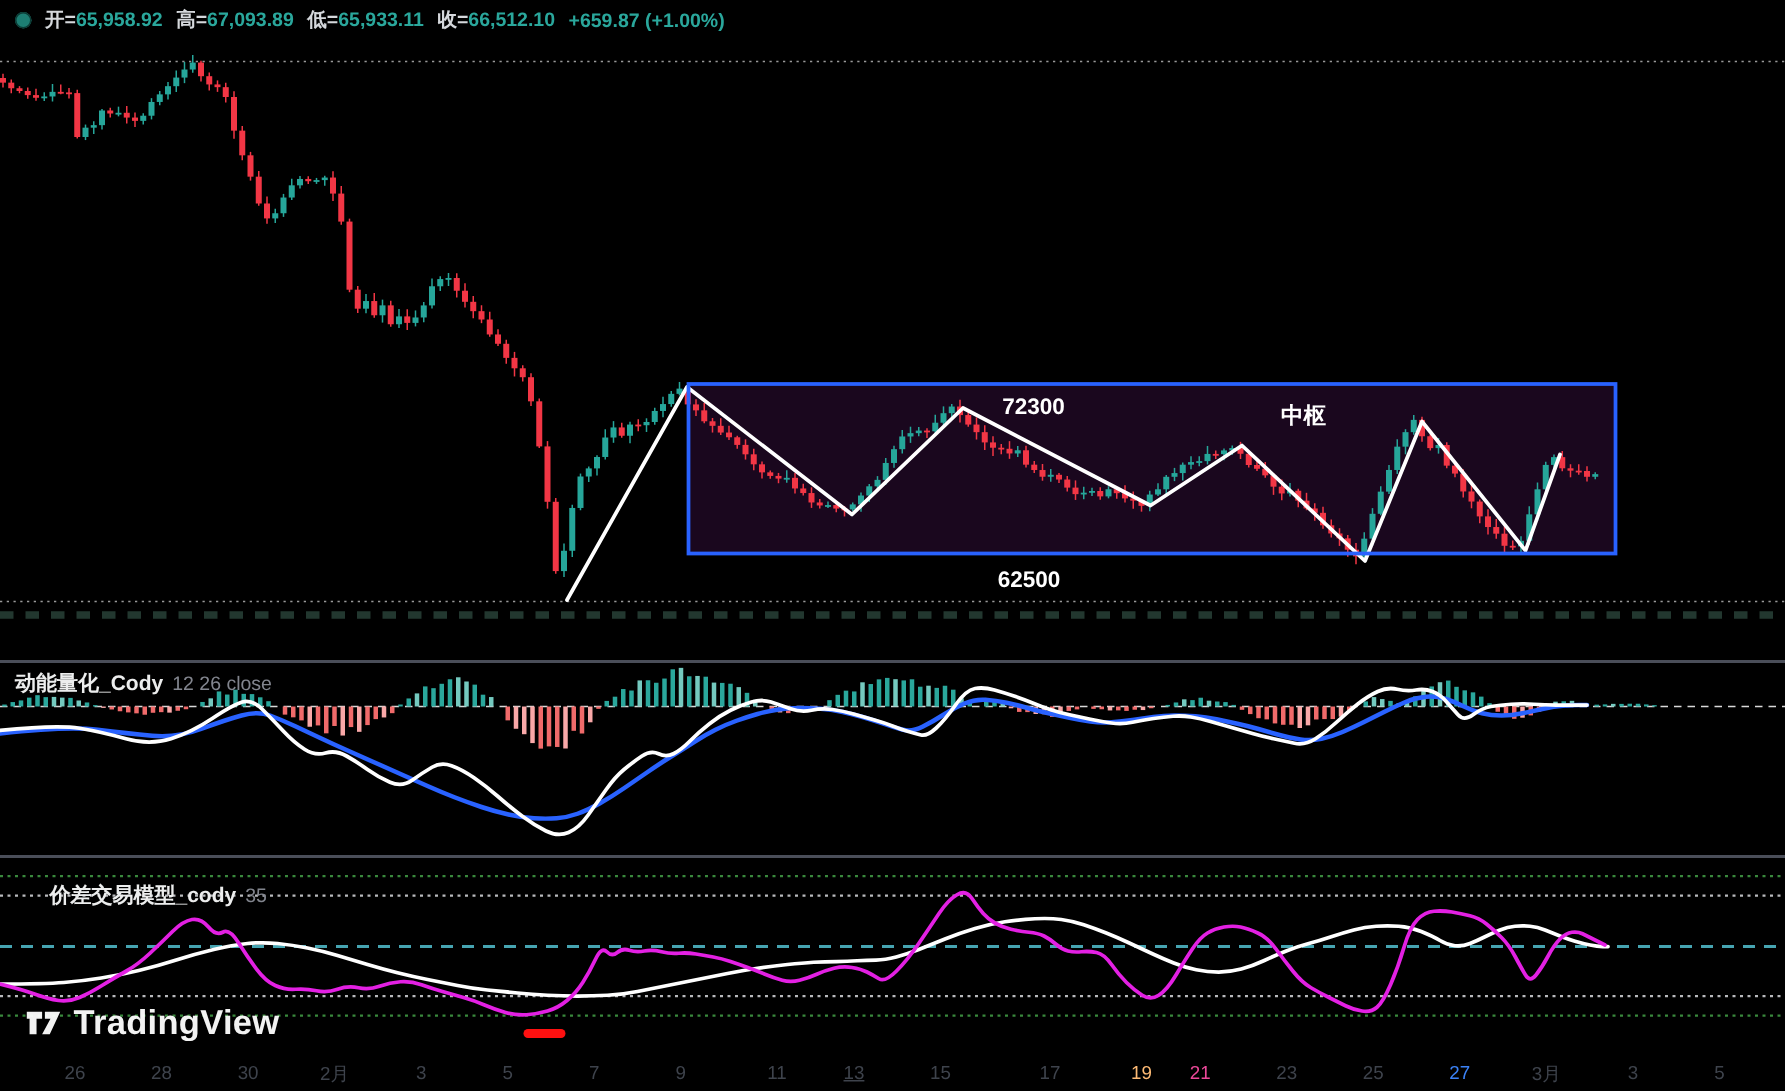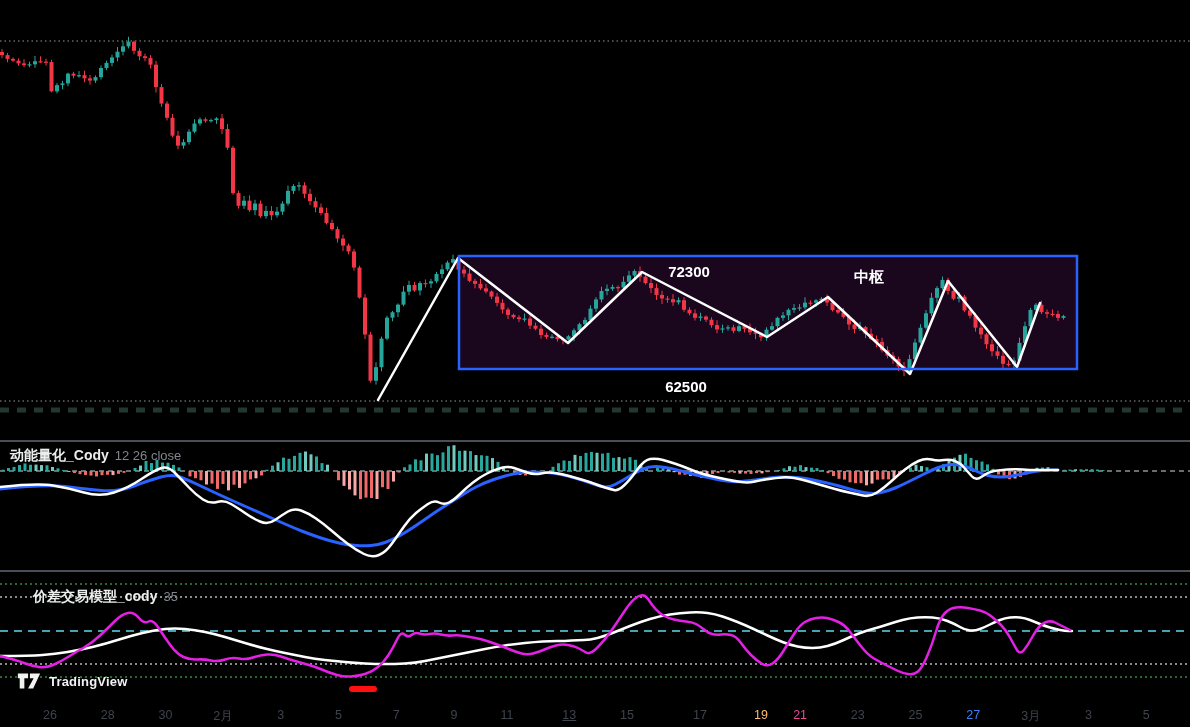--- a/index.html
+++ b/index.html
@@ -13,21 +13,21 @@
   .grp{margin-right:9px;}
   .lbl{color:#d5d8dc;}
   .val{color:#2aa79c;}
   .chg{color:#2aa79c;margin-right:9px;}
   .pane-title{position:absolute;z-index:9;font-size:14px;font-weight:700;color:#eceded;}
   .pane-title .params{font-weight:400;color:#82858e;margin-left:6px;font-size:13px;}
   .anno{position:absolute;z-index:8;color:#fff;font-weight:700;transform:translateX(-50%);}
   .anno.big{font-size:15px;}
   .logo{position:absolute;left:16px;top:668px;display:flex;align-items:center;z-index:11;opacity:.95;}
   .logo svg{display:block;margin-right:7px;}
-  .logo .logo-text{color:#fff;font-size:13px;font-weight:700;letter-spacing:.2px;}
+  .logo .logo-text{color:#fff;font-size:23px;font-weight:700;letter-spacing:.2px;}
   .time-axis{position:absolute;left:0;top:700px;width:1096px;height:27px;z-index:7;}
   .time-axis span{position:absolute;top:8px;transform:translateX(-50%);
                   font-size:12.5px;color:#3e434c;font-weight:400;}
 </style>
 </head>
 <body>
 
 <div class="app">
 
   <svg class="chart" id="chart-svg" width="1190" height="727">
@@ -634,20 +634,28 @@
         <path d="M0,656Q30,656 42.5,655.0Q55,654 67.5,652.0Q80,650 92.5,647.0Q105,644 117.5,640.0Q130,636 142.5,633.0Q155,630 165.0,629.0Q175,628 185.0,629.0Q195,630 205.0,632.0Q215,634 225.0,637.0Q235,640 245.0,643.0Q255,646 265.0,648.5Q275,651 285.0,653.0Q295,655 305.0,657.0Q315,659 325.0,660.0Q335,661 345.0,662.0Q355,663 365.0,663.5Q375,664 385.0,664.0Q395,664 405.0,663.5Q415,663 425.0,661.0Q435,659 445.0,657.0Q455,655 465.0,653.0Q475,651 485.0,649.0Q495,647 505.0,645.5Q515,644 525.0,643.0Q535,642 542.5,641.5Q550,641 557.5,641.0Q565,641 571.5,640.5Q578,640 584.0,640.0Q590,640 597.5,638.0Q605,636 612.5,633.0Q620,630 630.0,626.0Q640,622 650.0,619.0Q660,616 670.0,614.5Q680,613 690.0,612.5Q700,612 707.5,613.0Q715,614 722.5,616.5Q730,619 737.5,622.0Q745,625 752.5,628.5Q760,632 767.5,635.5Q775,639 782.5,642.0Q790,645 797.5,646.5Q805,648 812.5,648.0Q820,648 827.5,646.0Q835,644 842.5,640.5Q850,637 857.5,634.0Q865,631 872.5,629.0Q880,627 887.5,624.5Q895,622 902.5,620.0Q910,618 917.5,617.5Q925,617 932.5,617.5Q940,618 947.5,621.0Q955,624 960.0,627.0Q965,630 970.0,630.5Q975,631 980.0,629.0Q985,627 990.0,624.5Q995,622 1000.0,620.0Q1005,618 1010.0,617.5Q1015,617 1020.0,617.5Q1025,618 1030.0,620.0Q1035,622 1040.0,624.0Q1045,626 1050.0,627.5Q1055,629 1060.0,630.0Q1065,631 1068.5,631.0L1072,631" fill="none" stroke="#ffffff" stroke-width="2.5" stroke-linecap="round"></path>
         <path d="M0,656Q16,660 24.0,663.0Q32,666 39.0,667.0Q46,668 53.0,665.0Q60,662 68.0,657.0Q76,652 84.0,647.5Q92,643 100.0,635.5Q108,628 115.0,621.0Q122,614 128.0,613.0Q134,612 139.0,618.0Q144,624 148.5,621.5Q153,619 159.0,628.5Q165,638 171.0,646.0Q177,654 183.5,657.0Q190,660 197.0,659.5Q204,659 211.0,660.5Q218,662 225.0,659.5Q232,657 239.0,658.5Q246,660 253.0,657.5Q260,655 267.0,654.5Q274,654 281.0,656.5Q288,659 295.0,661.0Q302,663 309.0,665.0Q316,667 323.0,670.0Q330,673 337.0,675.0Q344,677 351.0,676.5Q358,676 365.0,674.0Q372,672 378.0,667.0Q384,662 388.5,655.0Q393,648 397.0,639.5Q401,631 404.5,634.5Q408,638 411.5,635.0Q415,632 419.5,633.5Q424,635 429.5,634.0Q435,633 441.0,634.5Q447,636 452.5,635.5Q458,635 464.0,636.0Q470,637 475.5,638.0Q481,639 487.0,641.0Q493,643 498.5,645.0Q504,647 510.0,649.5Q516,652 521.5,653.5Q527,655 533.0,653.5Q539,652 544.5,649.5Q550,647 556.0,645.5Q562,644 568.0,645.0Q574,646 578.0,648.0Q582,650 586.0,652.5Q590,655 597.5,647.5Q605,640 612.5,629.0Q620,618 626.0,609.0Q632,600 638.0,596.5Q644,593 648.0,599.0Q652,605 655.5,609.0Q659,613 663.5,615.5Q668,618 674.0,619.5Q680,621 686.0,621.5Q692,622 696.0,624.0Q700,626 704.0,629.5Q708,633 712.0,634.0Q716,635 721.0,634.5Q726,634 731.0,635.0Q736,636 741.0,643.0Q746,650 751.0,655.0Q756,660 761.5,663.5Q767,667 772.5,663.5Q778,660 784.0,650.0Q790,640 795.0,632.5Q800,625 805.0,622.0Q810,619 816.0,618.0Q822,617 827.0,618.0Q832,619 838.5,622.0Q845,625 850.5,632.5Q856,640 862.0,647.5Q868,655 874.0,658.5Q880,662 886.0,665.0Q892,668 897.0,670.5Q902,673 908.0,674.0Q914,675 918.0,671.5Q922,668 927.0,656.5Q932,645 936.0,631.5Q940,618 945.0,613.0Q950,608 956.0,607.5Q962,607 968.0,608.0Q974,609 980.0,610.5Q986,612 991.0,616.0Q996,620 1001.0,625.0Q1006,630 1010.0,637.5Q1014,645 1017.0,650.0Q1020,655 1024.0,650.0Q1028,645 1032.0,637.5Q1036,630 1040.0,626.0Q1044,622 1048.0,621.5Q1052,621 1055.0,622.5Q1058,624 1061.0,625.5Q1064,627 1067.0,628.5L1070,630" fill="none" stroke="#e320e3" stroke-width="2.5" stroke-linecap="round"></path>
         <rect x="349" y="686" width="28" height="6" rx="3" fill="#fe1010"></rect>
       </g>
     <g id="g-seps">
         <line x1="0" y1="441" x2="1190" y2="441" stroke="#4a4e59" stroke-width="2"></line>
         <line x1="0" y1="571" x2="1190" y2="571" stroke="#4a4e59" stroke-width="2"></line>
       </g>
   </svg>
 
+  <div class="header">
+    <div class="dot"></div>
+    <span class="grp"><span class="lbl">开=</span><span class="val">65,958.92</span></span>
+    <span class="grp"><span class="lbl">高=</span><span class="val">67,093.89</span></span>
+    <span class="grp"><span class="lbl">低=</span><span class="val">65,933.11</span></span>
+    <span class="grp"><span class="lbl">收=</span><span class="val">66,512.10</span></span>
+    <span class="chg">+659.87 (+1.00%)</span>
+  </div>
 
   <div class="anno big" style="left:689px;top:238px;margin-top:25px;">72300</div>
   <div class="anno big" style="left:686px;top:378px;">62500</div>
   <div class="anno big" style="left:869px;top:268px;">中枢</div>
 
   <div class="pane-title" style="left:10px;top:447px;">
     <span>动能量化_Cody</span><span class="params">12 26 close</span>
   </div>
   <div class="pane-title" style="left:10px;top:588px;margin-left:23px;">
     <span>价差交易模型_cody</span><span class="params">35</span>
@@ -663,21 +671,21 @@
 
   <div class="time-axis" id="time-axis">
       <span style="left: 50px; color: rgb(62, 67, 76);">26</span>
       <span style="left: 107.7px; color: rgb(62, 67, 76);">28</span>
       <span style="left: 165.4px; color: rgb(62, 67, 76);">30</span>
       <span style="left: 223.1px; color: rgb(62, 67, 76);">2月</span>
       <span style="left: 280.8px; color: rgb(62, 67, 76);">3</span>
       <span style="left: 338.5px; color: rgb(62, 67, 76);">5</span>
       <span style="left: 396.2px; color: rgb(62, 67, 76);">7</span>
       <span style="left: 453.9px; color: rgb(62, 67, 76);">9</span>
-      <span style="left: 507px; color: rgb(62, 67, 76);">11</span>
+      <span style="left: 518px; color: rgb(62, 67, 76);">11</span>
       <span style="left: 569.3px; color: rgb(62, 67, 76); text-decoration: underline;">13</span>
       <span style="left: 627px; color: rgb(62, 67, 76);">15</span>
       <span style="left: 700px; color: rgb(62, 67, 76);">17</span>
       <span style="left: 761px; color: #fdba74;">19</span>
       <span style="left: 800.1px; color: #ec4899;">21</span>
       <span style="left: 857.8px; color: rgb(62, 67, 76);">23</span>
       <span style="left: 915.5px; color: rgb(62, 67, 76);">25</span>
       <span style="left: 973.2px; color: #3b82f6;">27</span>
       <span style="left: 1030.9px; color: rgb(62, 67, 76);">3月</span>
       <span style="left: 1088.6px; color: rgb(62, 67, 76);">3</span>

